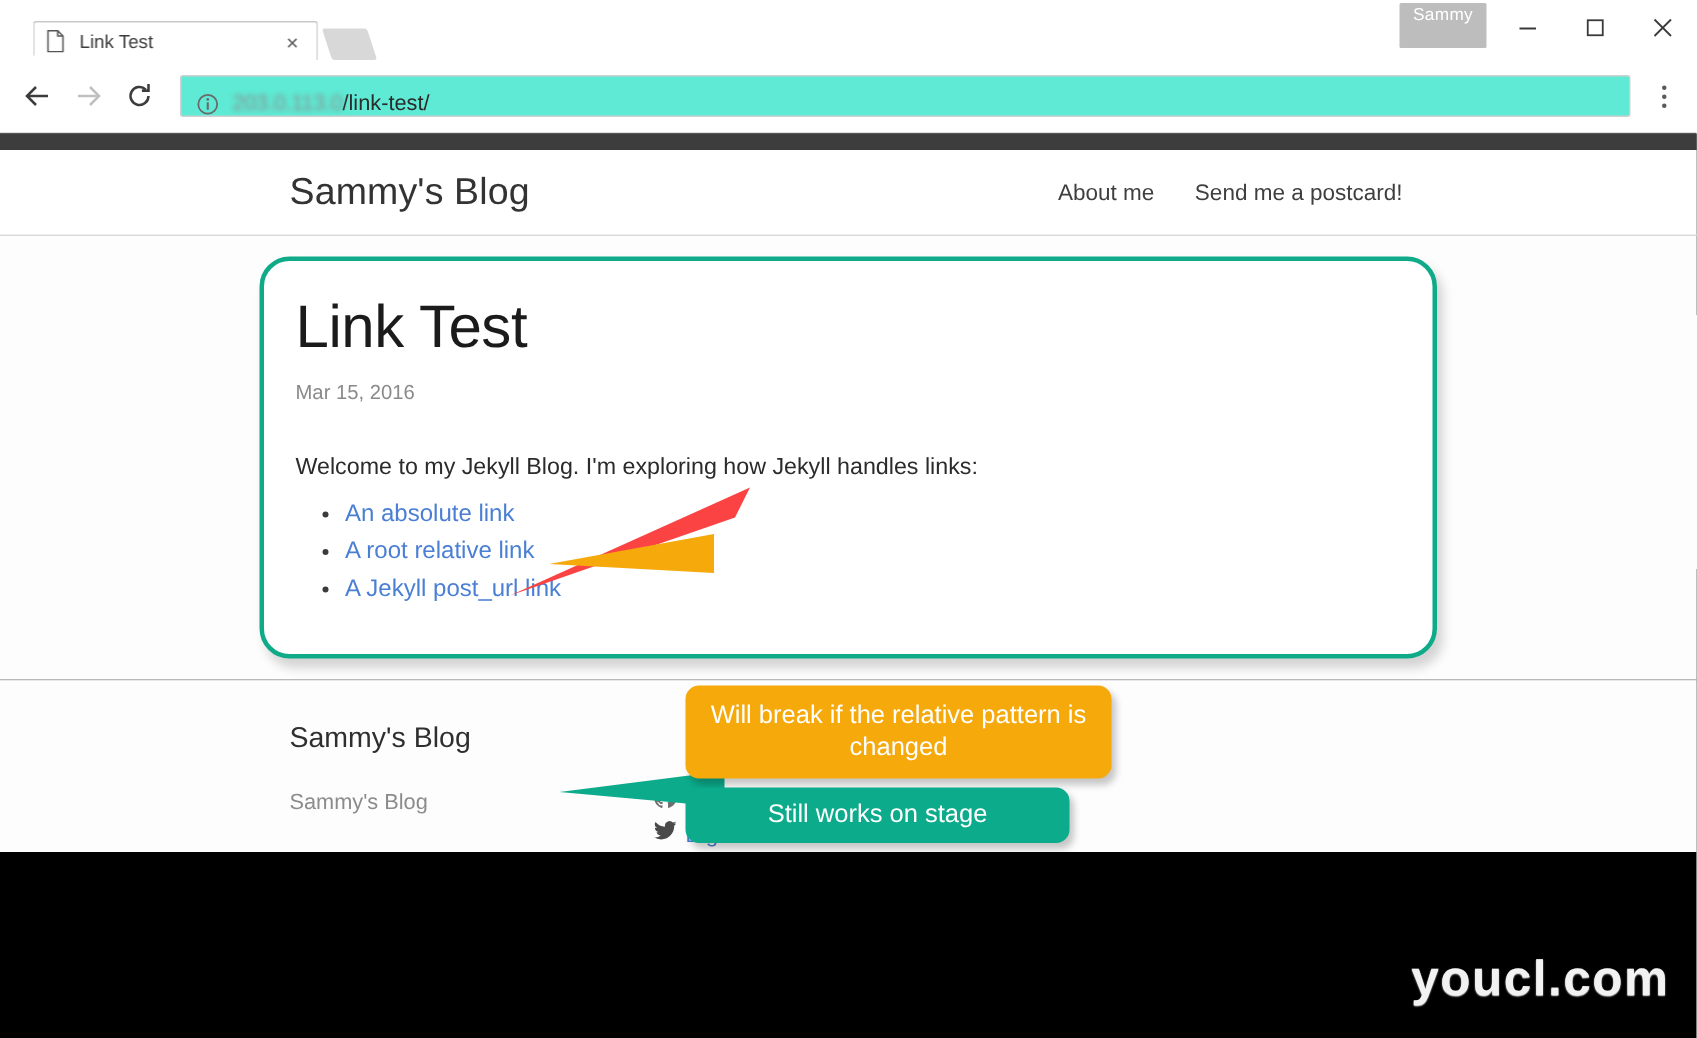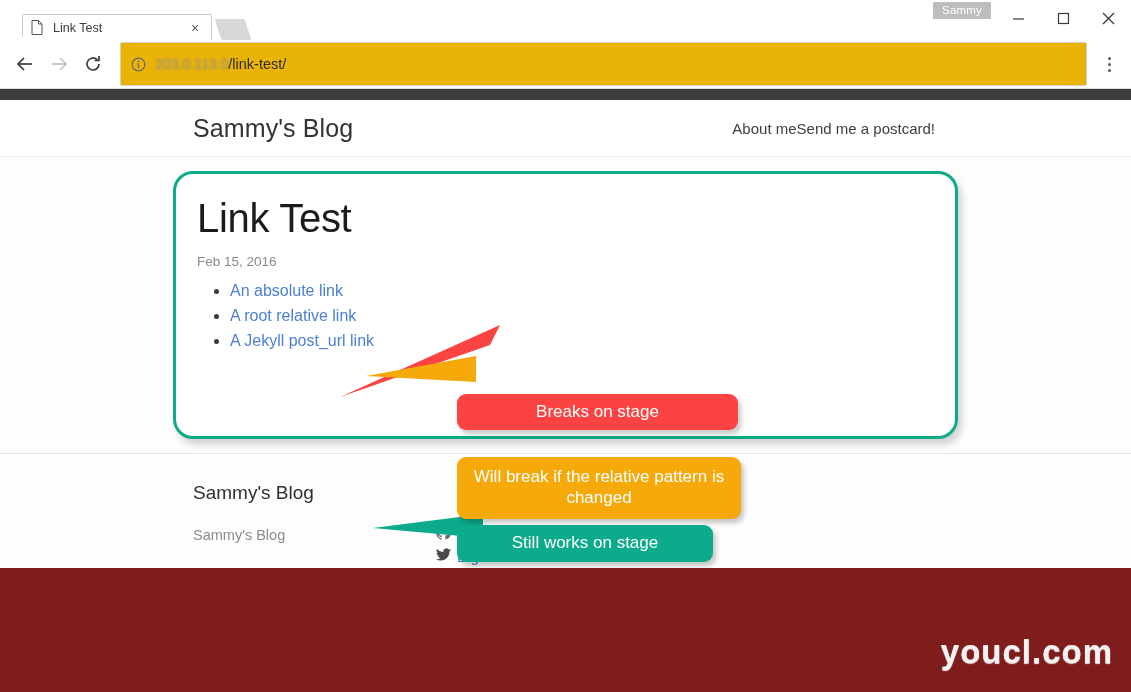--- a/index.html
+++ b/index.html
@@ -54,21 +54,21 @@
     position: absolute; left: 218px; top: 19px;
     width: 30px; height: 21px;
     background: #d8d8d8;
     transform: skewX(18deg);
     border-radius: 2px;
   }
 
   .user-badge {
     position: absolute; right: 140px; top: 2px;
     background: #bdbdbd; color: #ffffff;
-    font-size: 11.5px; padding: 2px 9px 3px;
+    font-size: 11.5px; padding: 2px 9px 16px;
     border-radius: 1px;
     letter-spacing: .2px;
   }
   .wincontrols {
     position: absolute; right: 0; top: 0;
     display: flex; height: 36px;
   }
   .wincontrols div {
     width: 45px; height: 36px;
     display: flex; align-items: center; justify-content: center;
@@ -81,58 +81,58 @@
     padding: 0 8px;
     position: relative;
   }
   .nav-btn {
     width: 34px; height: 34px; flex: none;
     display: flex; align-items: center; justify-content: center;
     color: #3c3c3c;
   }
   .nav-btn.disabled { color: #c0c0c0; }
   .omnibox {
-    flex: 1; height: 44px; margin: 0 8px 0 10px;
+    flex: 1; height: 28px; margin: 0 8px 0 10px;
     border: 1px solid #cfcfcf; border-radius: 2px;
-    background: #eab308;
-    display: flex; align-items: center;
+    background: #5eead4;
+    display: flex; align-items: flex-end;
     padding: 0 10px;
   }
   .info-icon { margin-right: 9px; flex: none; display:flex; }
   .url-host {
     color: #8c8c8c; font-size: 14.5px;
     filter: blur(1.6px);
     letter-spacing: -0.2px;
   }
   .url-path { color: #2b2b2b; font-size: 14.5px; }
   .menu-dots {
     width: 28px; height: 30px; flex: none;
     display: flex; flex-direction: column; align-items: center; justify-content: center;
     gap: 3px;
   }
   .menu-dots i { width: 3px; height: 3px; background: #5a5a5a; border-radius: 50%; display:block; }
 
   .chrome-sep { height: 1px; background: #dcdcdc; }
 
   
-  .page { position: relative; background: #7f1d1d; height: 604px; }
+  .page { position: relative; background: #000000; height: 604px; }
   .page-topbar { height: 11px; background: #3d3d3d; }
 
   .site-header {
     height: 57px;
     background: #ffffff;
     border-bottom: 1px solid #ededed;
     display: flex; align-items: center;
     padding: 0 0 0 193px;
   }
   .site-title {
     font-size: 25px; color: #333333; font-weight: 400;
     letter-spacing: .1px;
   }
-  .site-nav { margin-left: auto; margin-right: 196px; display: flex; }
+  .site-nav { margin-left: auto; margin-right: 196px; display: flex; gap: 27px; }
   .site-nav a {
     font-size: 15px; color: #3f3f3f; text-decoration: none;
   }
 
   .content-wrap { position: relative; height: 296px; background: #fdfdfd; }
 
   .post-card {
     position: absolute; left: 173px; top: 14px;
     width: 785px; height: 268px;
     border: 3px solid #0fab89;
@@ -287,21 +287,22 @@
         <a href="#">About me</a>
         <a href="#">Send me a postcard!</a>
       </nav>
     </div>
 
     <div class="content-wrap">
 
       <div class="post-card">
         <div class="post-inner">
           <h1 class="post-title">Link Test</h1>
-          <div class="post-date">Feb 15, 2016</div>
+          <div class="post-date">Mar 15, 2016</div>
+          <p class="post-intro">Welcome to my Jekyll Blog. I'm exploring how Jekyll handles links:</p>
           <ul class="post-list">
             <li><a href="#">An absolute link</a></li>
             <li><a href="#">A root relative link</a></li>
             <li><a href="#">A Jekyll post_url link</a></li>
           </ul>
         </div>
       </div>
 
       <div class="tail" style="left:340px; top:166px;">
         <svg width="200" height="80" viewBox="0 0 200 80">
@@ -312,21 +313,20 @@
         <svg width="120" height="40" viewBox="0 0 120 40">
           <polygon points="0,24 110,4 110,30" fill="#f5a90b"></polygon>
         </svg>
       </div>
       <div class="tail" style="left:373px; top:355px;">
         <svg width="120" height="40" viewBox="0 0 120 40">
           <polygon points="0,16 110,2 110,26" fill="#0cab8b"></polygon>
         </svg>
       </div>
 
-      <div class="callout callout-red" style="left:457px; top:237px; width:281px; height:36px;">Breaks on stage</div>
 
       <div class="callout callout-amber" style="left:457px; top:300px; width:284px; height:62px;">Will break if the relative pattern is changed</div>
 
       <div class="callout callout-green" style="left:457px; top:368px; width:256px; height:37px;">Still works on stage</div>
     </div>
 
     <div class="footer-sep"></div>
 
     <div class="site-footer">
       <div class="footer-title">Sammy's Blog</div>

